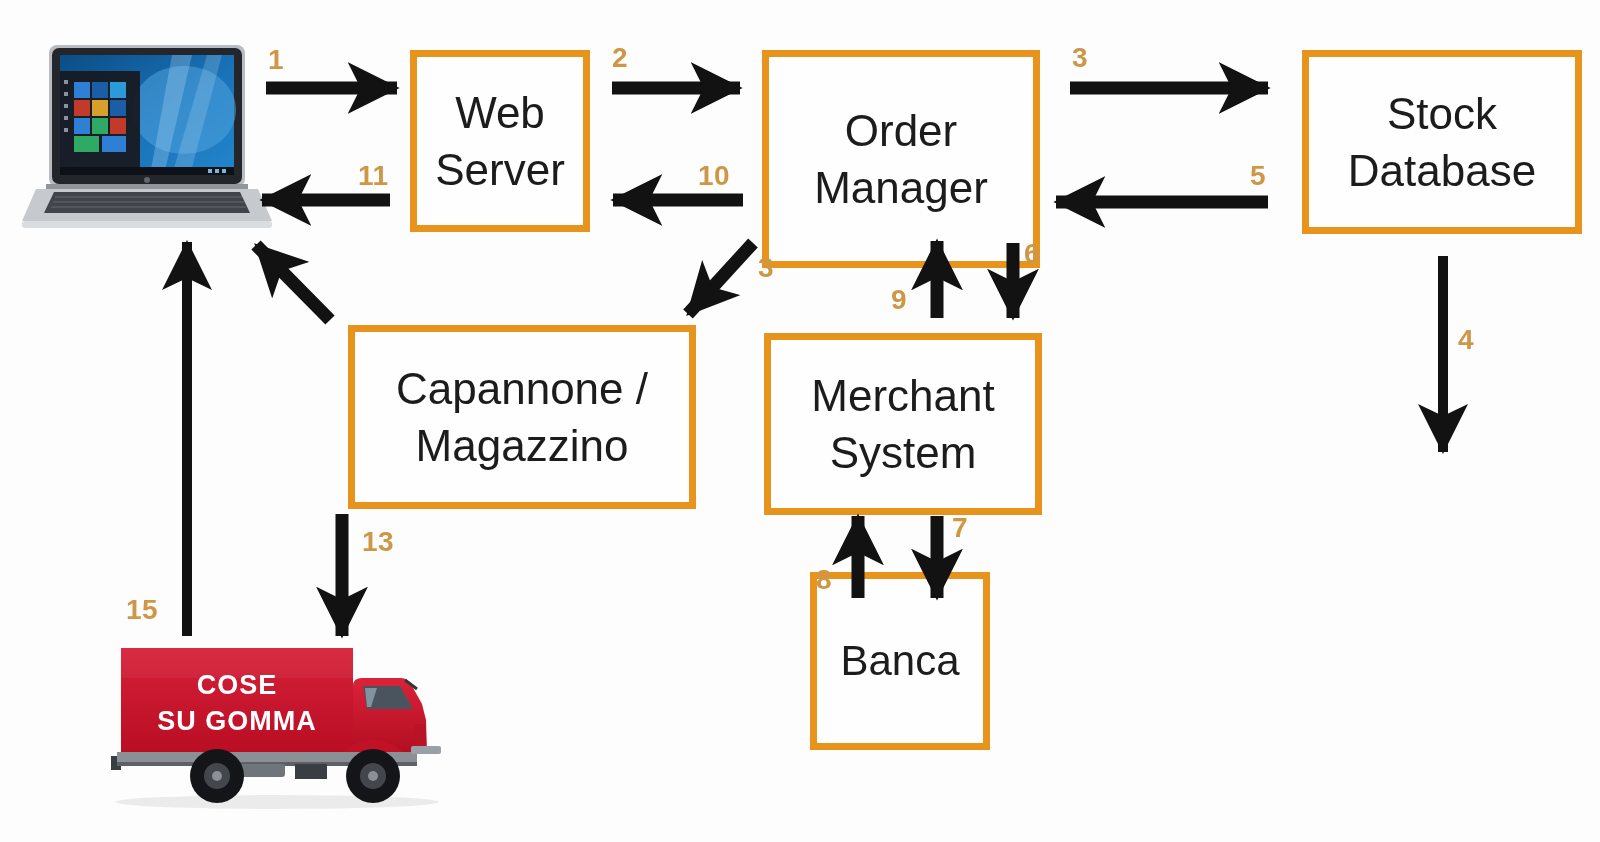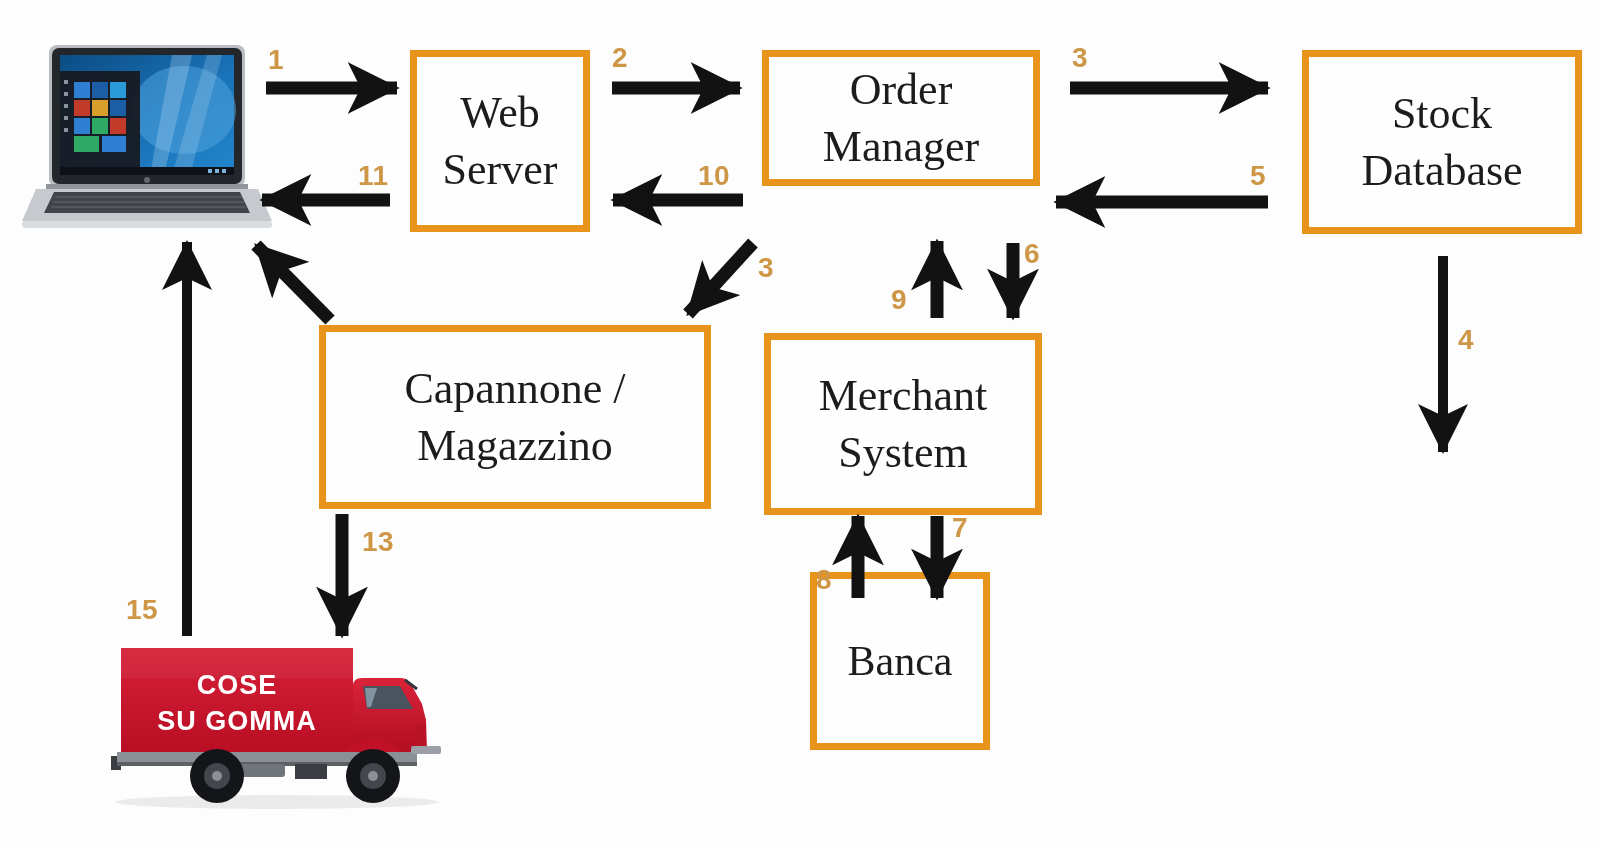--- a/index.html
+++ b/index.html
@@ -8,26 +8,26 @@
     background:#fdfdfd;
     font-family:"Liberation Sans", sans-serif;
     --border:#E8941C; --num:#CE9747; --arrow:#121212;
   }
   .box{
     position:absolute;box-sizing:border-box;
     border:7px solid var(--border);
     background:#fefefe;
     display:flex;align-items:center;justify-content:center;
     text-align:center;white-space:pre-line;
-    color:#1c1c1c;font-size:44px;line-height:1.3;font-family:Liberation Serif, serif;
+    color:#1c1c1c;font-size:44px;line-height:1.3;
   }
   #box-web{left:410px;top:50px;width:180px;height:182px;}
-  #box-order{left:762px;top:50px;width:278px;height:136px;}
+  #box-order{left:762px;top:50px;width:278px;height:218px;}
   #box-stock{left:1302px;top:50px;width:280px;height:184px;}
-  #box-warehouse{left:319px;top:325px;width:392px;height:184px;}
+  #box-warehouse{left:348px;top:325px;width:348px;height:184px;}
   #box-merchant{left:764px;top:325px;width:278px;height:182px;margin-top:8px;}
   #box-bank{left:810px;top:572px;width:180px;height:178px;font-size:42px;}
 
   .num{
     position:absolute;color:var(--num);
     font-size:28px;font-weight:700;letter-spacing:.5px;
   }
   #n1{left:268px;top:44px;}   #n2{left:612px;top:42px;}
   #n3{left:1072px;top:42px;}  #n4{left:1458px;top:324px;}
   #n5{left:1250px;top:160px;} #n6{left:1024px;top:238px;}

